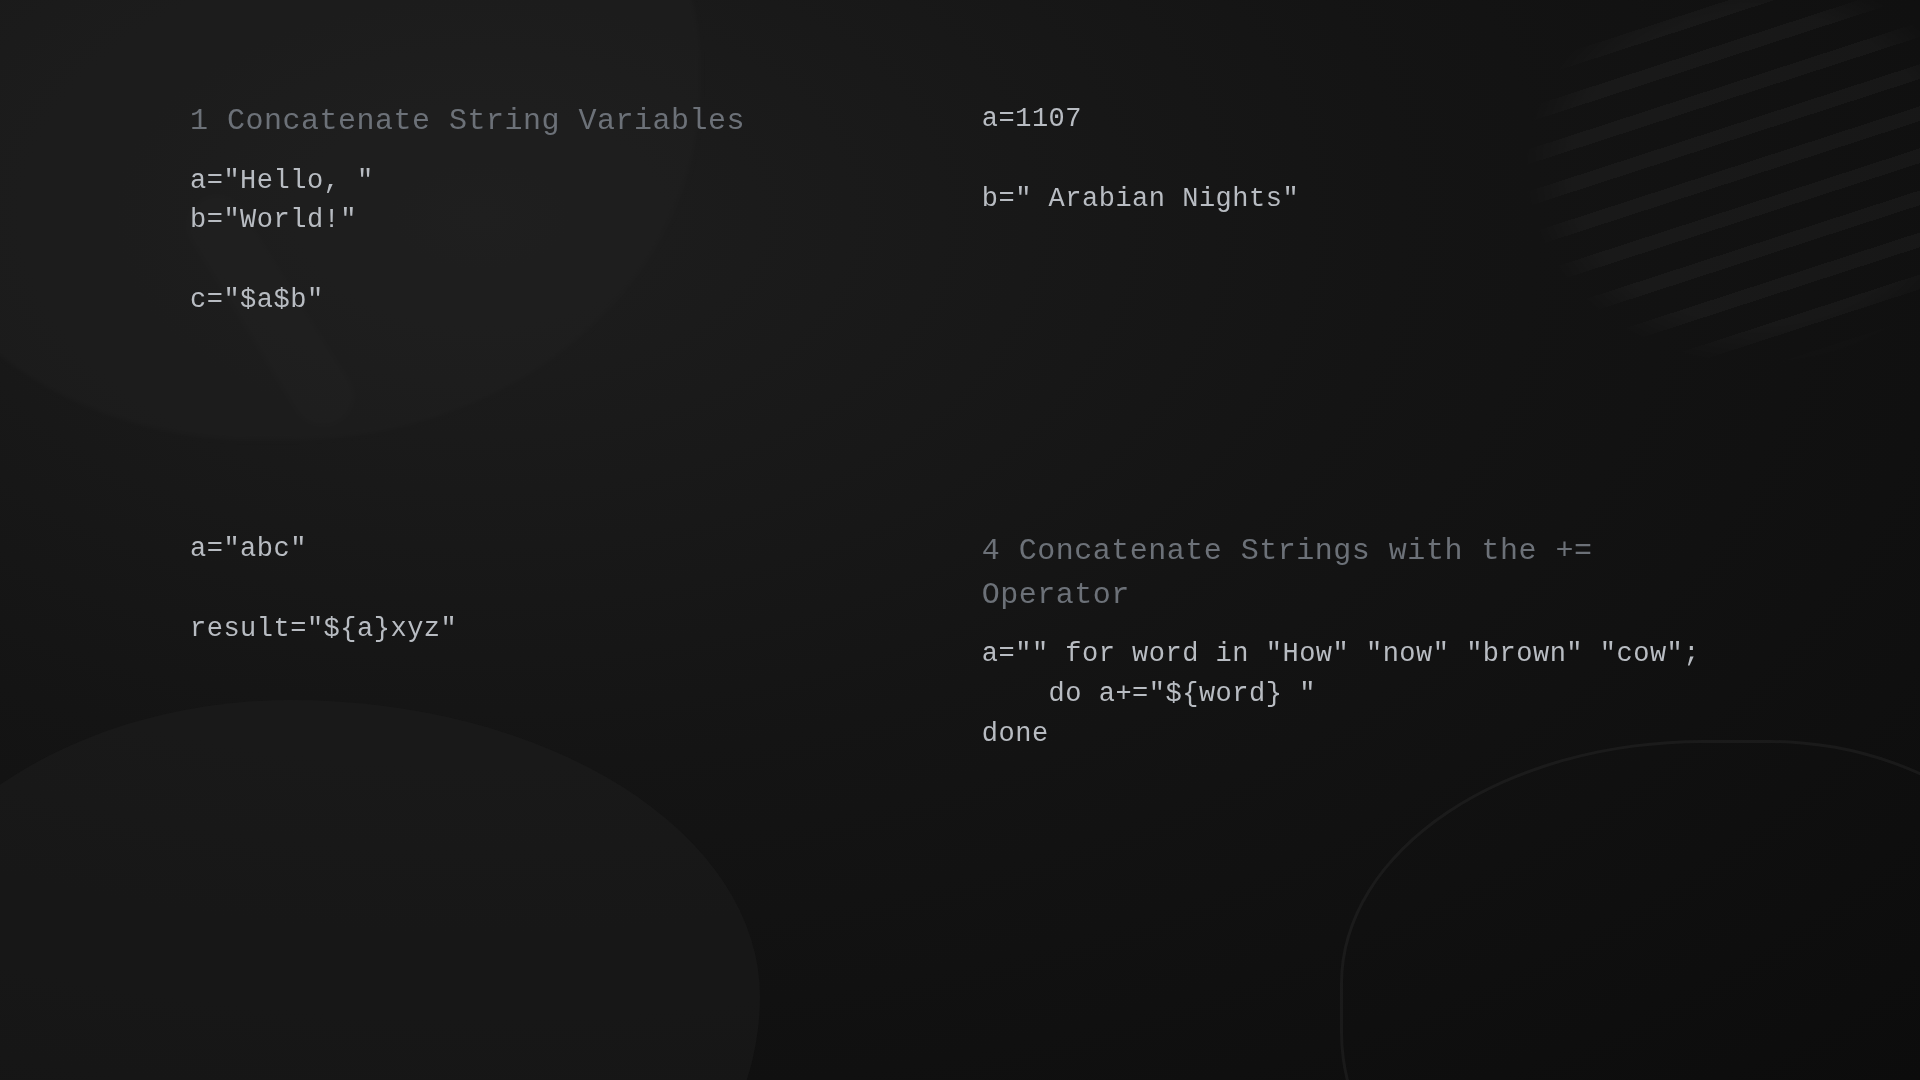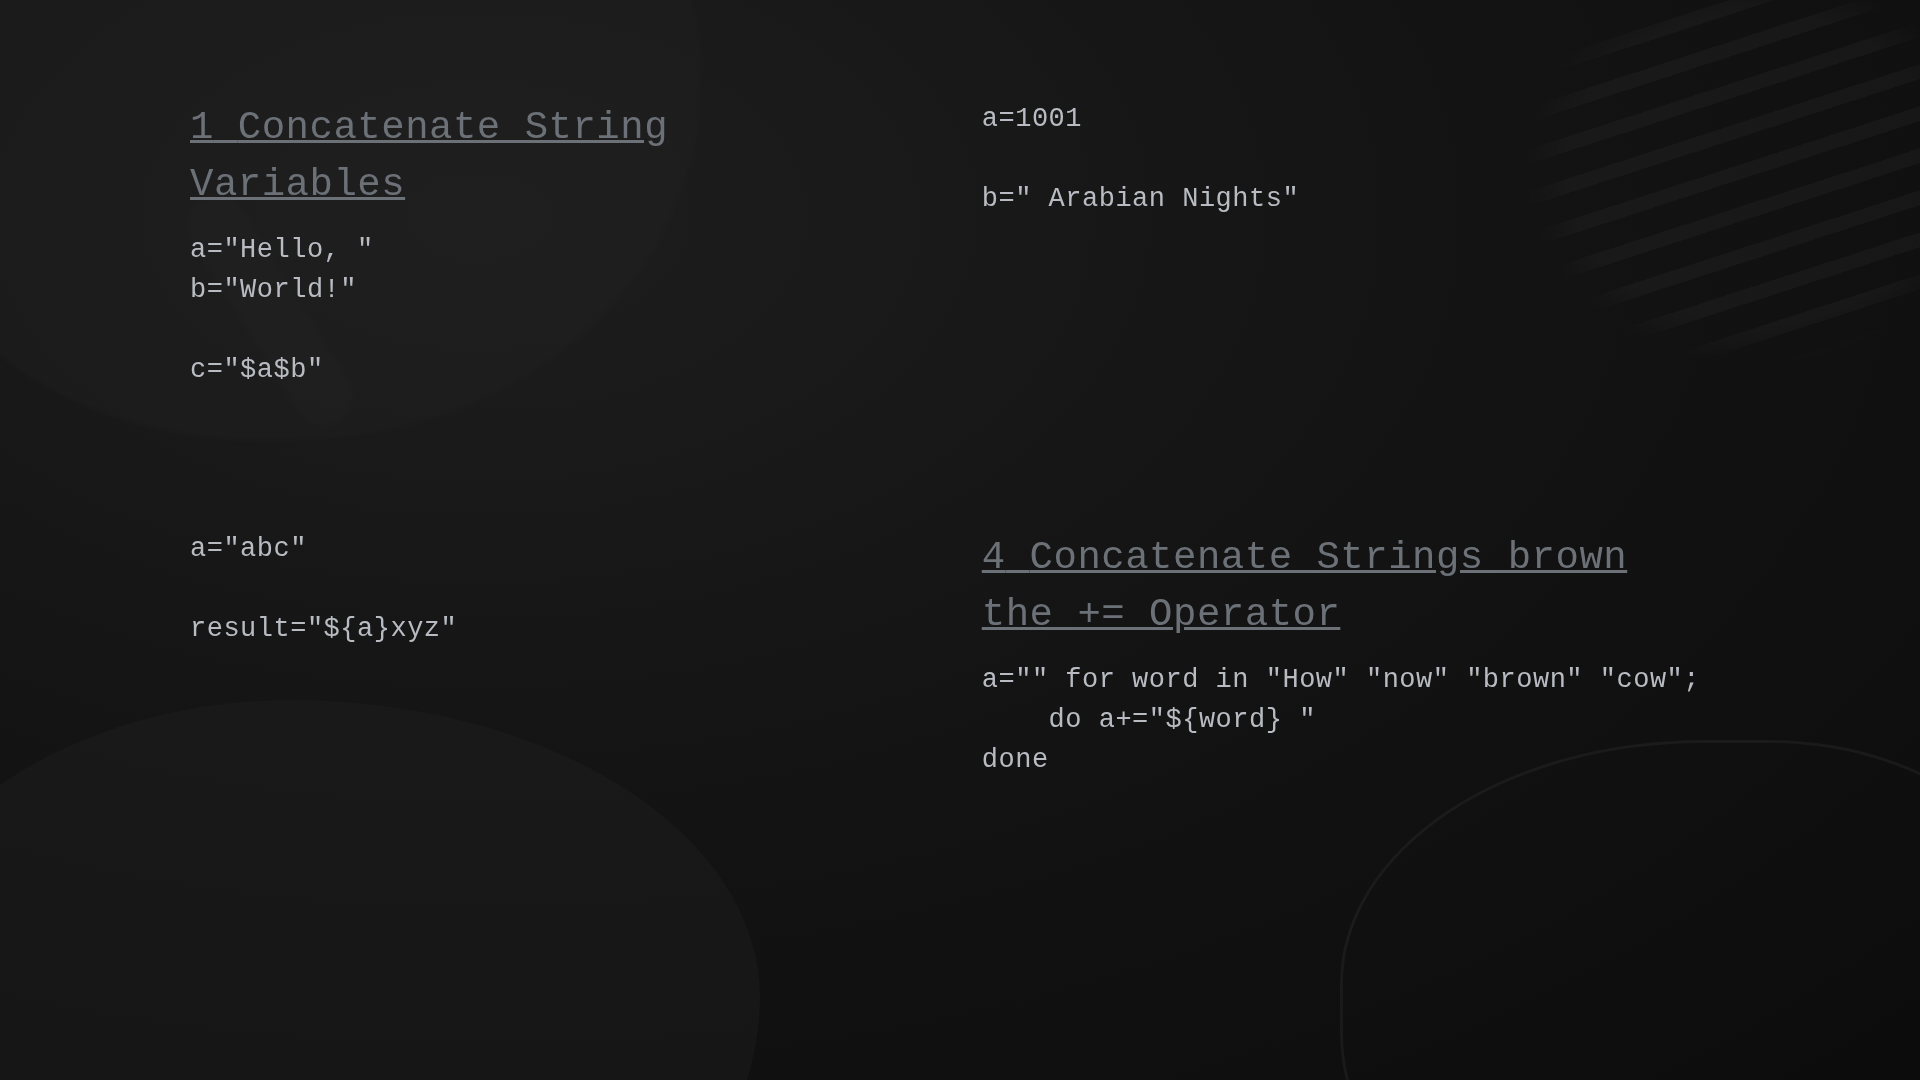--- a/index.html
+++ b/index.html
@@ -68,26 +68,25 @@
     grid-template-columns: 1fr 1fr;
     grid-template-rows: 1fr 1fr;
     column-gap: 40px;
     padding: 100px 180px 120px 190px;
   }
 
   .cell { padding-right: 40px; }
 
   .heading {
     color: #6c7178;
-    font-size: 39px;
+    font-size: 30px;
     line-height: 1.45;
     letter-spacing: 0.5px;
     margin-bottom: 18px;
     font-weight: 400;
-    text-decoration: underline;
   }
   .heading .num { color: #6c7178; }
 
   .code {
     color: #b8bcc2;
     font-size: 27px;
     line-height: 1.48;
     letter-spacing: 0.5px;
     white-space: pre;
     font-weight: 400;
@@ -108,34 +107,34 @@
       <span class="num">1</span> 
       <span>Concatenate String Variables</span>
     </div>
     <div class="code">a="Hello, "
 b="World!"
 
 c="$a$b"</div>
   </div>
 
   <div class="cell">
-    <div class="code">a=1001
+    <div class="code">a=1107
 
 b=" Arabian Nights"</div>
   </div>
 
   <div class="cell">
     <div class="code">a="abc"
 
 result="${a}xyz"</div>
   </div>
 
   <div class="cell">
     <div class="heading">
       <span class="num">4</span> 
-      <span>Concatenate Strings brown the += Operator</span>
+      <span>Concatenate Strings with the += Operator</span>
     </div>
     <div class="code">a="" for word in "How" "now" "brown" "cow";
     do a+="${word} "
 done</div>
   </div>
 
 </div>
 
 </body></html>

